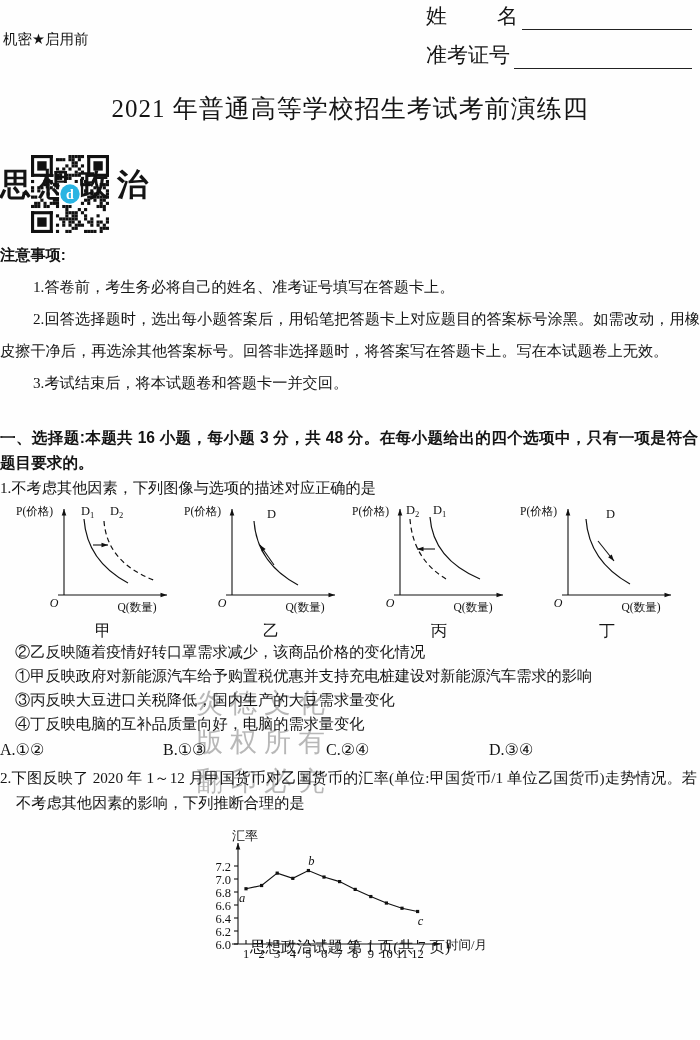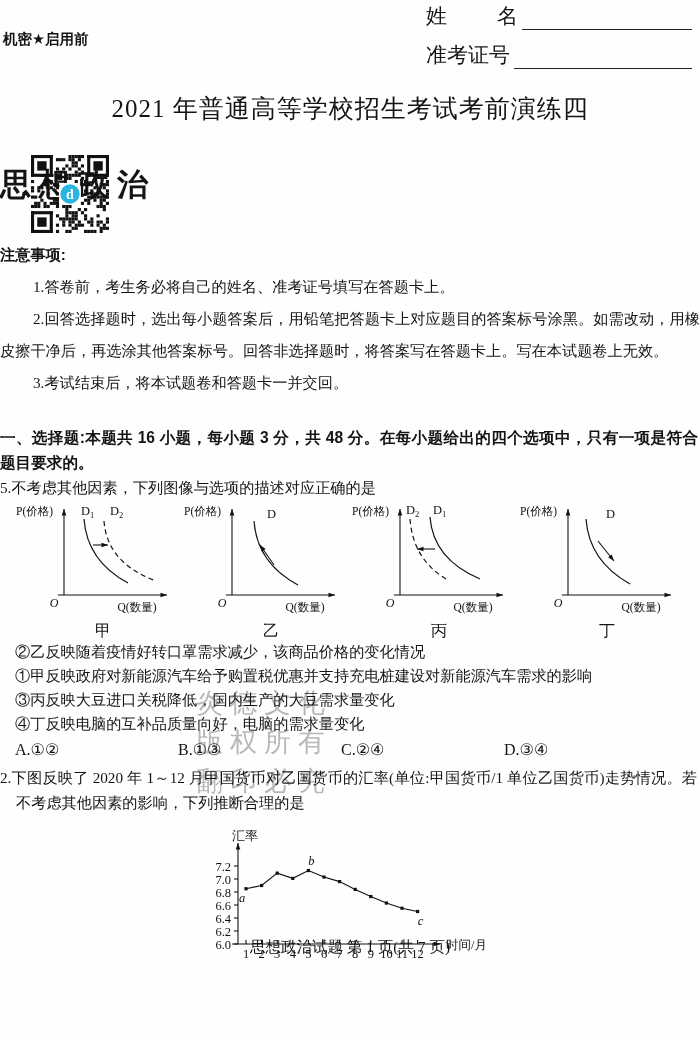--- a/index.html
+++ b/index.html
@@ -8,21 +8,21 @@
     width:700px;height:1040px;position:relative;overflow:hidden;
     background:#fefefe;color:#141414;
     font-family:"Liberation Serif","DejaVu Serif",serif;
   }
   .watermark{
     position:absolute;left:196px;top:684px;z-index:0;
     color:#737373;opacity:.5;font-size:27px;letter-spacing:7px;line-height:39px;
     font-family:"Liberation Sans","DejaVu Sans",sans-serif;pointer-events:none;
   }
   .content{position:relative;z-index:1;}
-  .confidential{position:absolute;left:3px;top:30px;font-weight:bold;font-size:14.5px;
+  .confidential{position:absolute;left:3px;top:30px;font-weight:normal;font-size:14.5px;
     font-family:"Liberation Sans","DejaVu Sans",sans-serif;}
   .name-fields{position:absolute;right:8px;top:1px;width:266px;font-size:21px;}
   .field-row{display:flex;align-items:flex-end;height:29px;margin-bottom:10px;}
   .fl{white-space:nowrap;}
   .fl-spread{display:inline-flex;justify-content:space-between;width:92px;}
   .blank{flex:1;border-bottom:1.5px solid #222;height:100%;margin-left:4px;}
   .exam-title{padding-top:92px;text-align:center;font-size:25px;letter-spacing:1px;}
   .subject-row{position:relative;height:96px;margin-top:12px;}
   .qr{position:absolute;left:31px;top:18px;}
   .subject-title{text-align:left;font-size:31px;font-weight:bold;letter-spacing:8px;line-height:96px;
@@ -30,21 +30,21 @@
   .notices{margin-top:6px;font-size:15.2px;line-height:32px;}
   .notice-h{font-weight:bold;font-size:15.2px;font-family:"Liberation Sans","DejaVu Sans",sans-serif;}
   .notices p{margin:0;text-indent:33px;text-align:justify;}
   .section-h{margin-top:26px;font-weight:bold;font-size:15.6px;line-height:25px;text-align:justify;
     padding-right:2px;font-family:"Liberation Sans","DejaVu Sans",sans-serif;}
   .q-stem{font-size:15.2px;line-height:25px;}
   .graphs{display:flex;padding-left:14px;margin-top:1px;}
   .graph-cell{width:168px;}
   .graph-caption{text-align:center;font-size:16px;line-height:19px;padding-left:10px;}
   .statements{padding-left:15px;font-size:15.2px;line-height:24px;}
-  .choices{display:flex;padding-left:15px;font-size:16px;line-height:27px;}
+  .choices{display:flex;font-size:16px;line-height:27px;}
   .choices span{width:163px;}
   .q2-stem{margin-top:2px;font-size:15.2px;line-height:25px;padding-left:16px;text-indent:-16px;
     text-align:justify;padding-right:3px;}
   .chart-wrap{margin-left:186px;margin-top:15px;}
   .footer{position:absolute;left:0;right:0;bottom:16px;text-align:center;font-size:15.5px;}
   svg text{font-family:"Liberation Serif","DejaVu Serif",serif;}
 </style>
 </head>
 <body>
 
@@ -268,21 +268,21 @@
 
   <div class="notices">
     <div class="notice-h">注意事项:</div>
     <p>1.答卷前，考生务必将自己的姓名、准考证号填写在答题卡上。</p>
     <p>2.回答选择题时，选出每小题答案后，用铅笔把答题卡上对应题目的答案标号涂黑。如需改动，用橡皮擦干净后，再选涂其他答案标号。回答非选择题时，将答案写在答题卡上。写在本试题卷上无效。</p>
     <p>3.考试结束后，将本试题卷和答题卡一并交回。</p>
   </div>
 
   <div class="section-h">一、选择题:本题共 16 小题，每小题 3 分，共 48 分。在每小题给出的四个选项中，只有一项是符合题目要求的。</div>
 
-  <div class="q-stem">5.不考虑其他因素，下列图像与选项的描述对应正确的是</div>
+  <div class="q-stem">1.不考虑其他因素，下列图像与选项的描述对应正确的是</div>
 
   <div class="graphs">
     <div class="graph-cell">
       <svg class="demand-graph" width="168" height="116" viewBox="0 0 168 116">
           <line x1="50" y1="94" x2="50" y2="8" stroke="#111" stroke-width="1.1"></line>
           <polygon points="50,8 47.7,14.5 52.3,14.5" fill="#111"></polygon>
           <line x1="44" y1="94" x2="153" y2="94" stroke="#111" stroke-width="1.1"></line>
           <polygon points="153,94 146.5,91.7 146.5,96.3" fill="#111"></polygon>
           <text x="2" y="14" font-size="11.5" fill="#111">P(价格)</text>
           <text x="123" y="110" font-size="11.5" fill="#111" text-anchor="middle">Q(数量)</text>

